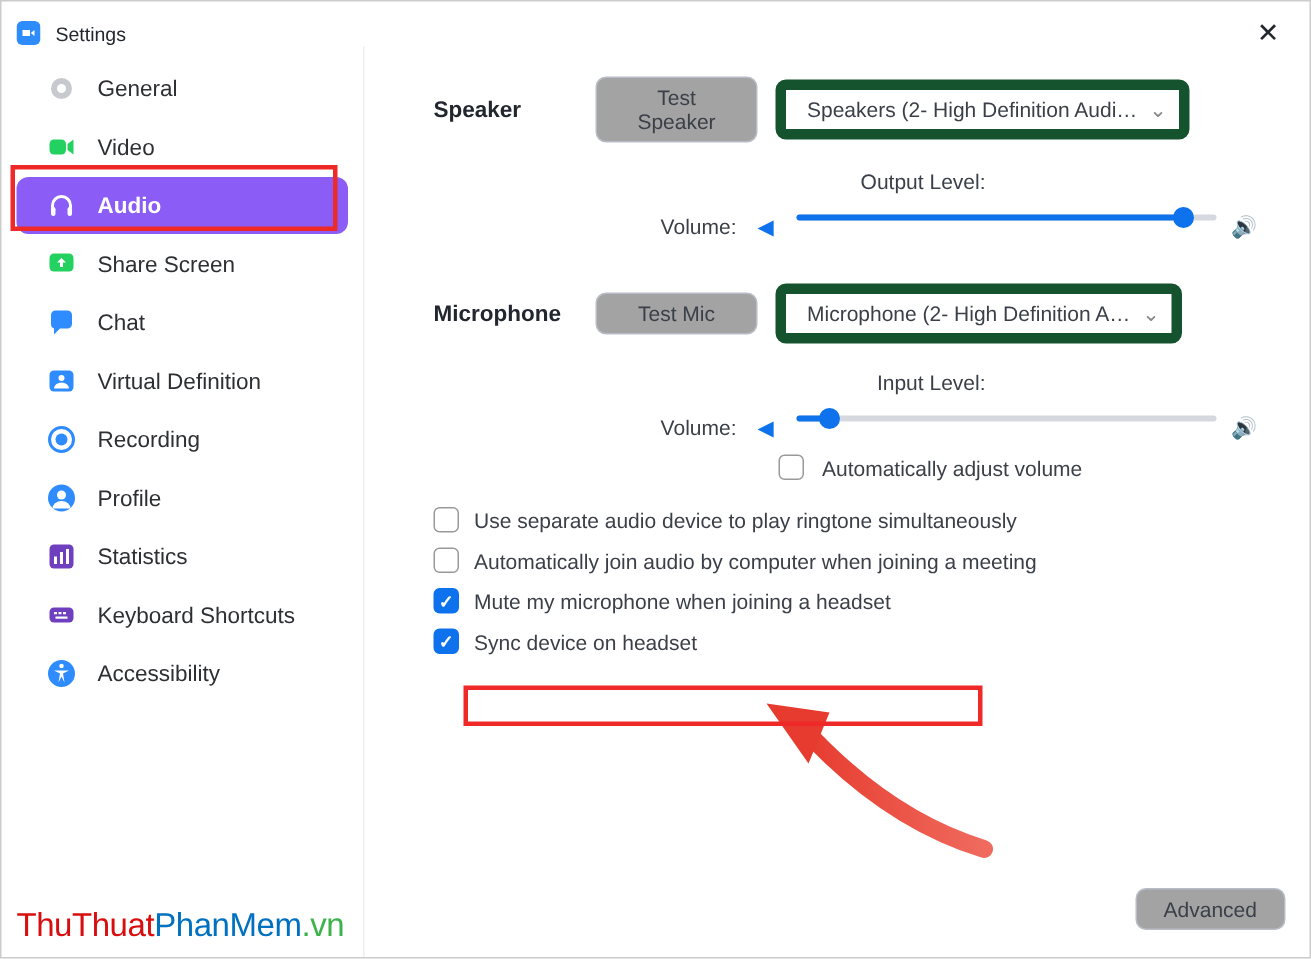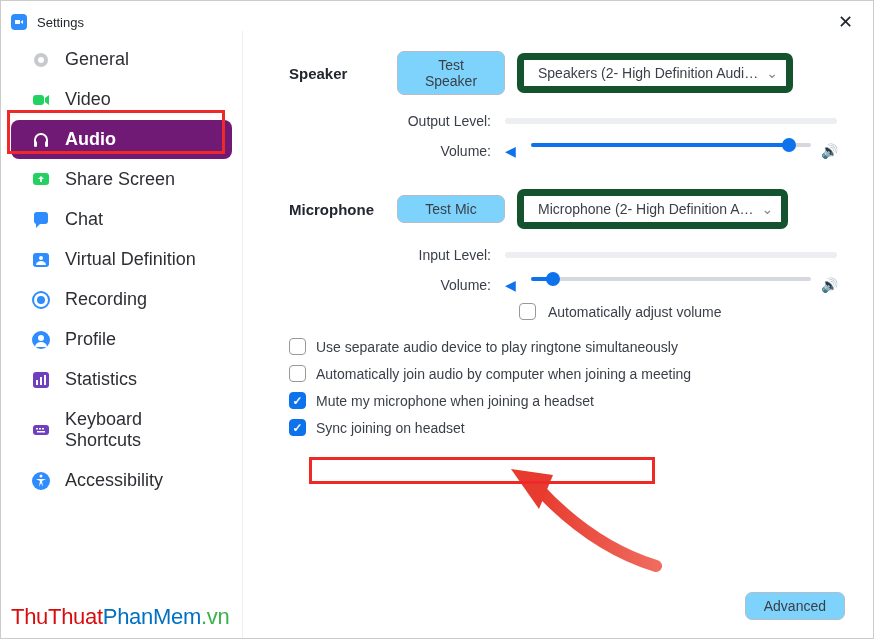--- a/index.html
+++ b/index.html
@@ -7,55 +7,55 @@
 
 
 .titlebar { display: flex; align-items: center; justify-content: space-between; padding: 16px 12px 4px 8px; height: 30px; }
 .titlebar-left { display: flex; align-items: center; gap: 8px; }
 .titlebar-title { font-size: 13px; }
 .close-x { font-size: 18px; font-weight: 300; cursor: pointer; padding: 2px 8px; }
 
 
 .main { display: flex; height: calc(100% - 30px); }
 .sidebar { width: 242px; padding: 8px 0; border-right: 1px solid #eee; }
-.sidebar-item { display: flex; align-items: center; gap: 14px; padding: 9px 14px 9px 20px; cursor: pointer; font-size: 18px; color: #2d2f33; border-radius: 8px; margin: 1px 10px; }
-.sidebar-item.selected { background: #701a75; color: #fff; font-weight: 600; }
+.sidebar-item { display: flex; align-items: center; gap: 14px; padding: 9px 14px 9px 20px; cursor: pointer; font-size: 15px; color: #2d2f33; border-radius: 8px; margin: 1px 10px; }
+.sidebar-item.selected { background: #8b5cf6; color: #fff; font-weight: 600; }
 .sidebar-icon { width: 20px; height: 20px; display: flex; align-items: center; justify-content: center; flex-shrink: 0; }
 .highlight-box { border: 3px solid #ef2828; position: absolute; z-index: 5; pointer-events: none; }
 .hb-sidebar { left: 6px; top: 109px; width: 218px; height: 44px; }
 .hb-mute { left: 308px; top: 456px; width: 346px; height: 27px; }
 
 .content { flex: 1; padding: 20px 36px 16px 46px; position: relative; overflow: hidden; }
 .section-row { display: flex; align-items: center; margin-bottom: 18px; }
 .section-label { width: 108px; font-weight: 700; font-size: 15px; }
-.btn { border: 1px solid #b7bcc6; background: #7dd3fc; border-radius: 7px; padding: 5px 18px; font-size: 14px; cursor: pointer; color: #3a3f48; }
+.btn { border: 1px solid #b7bcc6; background: #a3a3a3; border-radius: 7px; padding: 5px 18px; font-size: 14px; cursor: pointer; color: #3a3f48; }
 .select { border: 7px solid #14532d; border-radius: 7px; padding: 5px 8px 5px 14px; font-size: 14px; display: flex; align-items: center; justify-content: space-between; min-width: 254px; cursor: pointer; color: #3a3f48; }
 .select .chev { color: #888; margin-left: 8px; }
 .btn-test { width: 108px; text-align: center; margin-right: 12px; }
 
-.level-row { display: flex; align-items: center; margin: 14px 0; }
+.level-row { display: flex; align-items: center; margin: 14px 0; flex-direction: column; }
 .level-label { width: 216px; text-align: right; padding-right: 14px; font-size: 14px; color: #3a3f48; }
 .level-bar { flex: 1; height: 6px; background: #eceef2; border-radius: 3px; }
 
 .vol-row { display: flex; align-items: flex-start; margin: 14px 0 8px 0; }
 .vol-label { width: 216px; text-align: right; padding-right: 14px; font-size: 14px; color: #3a3f48; }
 .vol-icon { width: 16px; color: #0e72ed; font-size: 14px; }
 .vol-icon.muted { color: #8a8f99; }
 .slider { flex: 1; margin: 0 10px; height: 4px; background: #d5d8de; border-radius: 2px; position: relative; }
 .slider .fill { position: absolute; left: 0; top: 0; bottom: 0; background: #0e72ed; border-radius: 2px; }
 .slider .thumb { position: absolute; top: 50%; width: 14px; height: 14px; background: #0e72ed; border-radius: 50%; transform: translate(-50%, -50%); }
 
 .checkbox-row { display: flex; align-items: center; margin: 10px 0; gap: 10px; font-size: 14px; color: #3a3f48; }
 .cb { width: 17px; height: 17px; border: 1.5px solid #999; border-radius: 4px; display: flex; align-items: center; justify-content: center; cursor: pointer; flex-shrink: 0; }
 .cb.checked { background: #0e72ed; border-color: #0e72ed; color: #fff; }
 .cb.checked::after { content: "✓"; font-size: 12px; font-weight: 700; }
 .auto-adjust { margin-left: 230px; gap: 12px; }
 .checkbox-group { margin-top: 18px; }
 
-.advanced-btn { position: absolute; right: 28px; bottom: 18px; text-align: center; }
+.advanced-btn { position: absolute; right: 16px; bottom: 18px; text-align: center; }
 
 
 .arrow-svg { position: absolute; left: 490px; top: 450px; width: 200px; height: 130px; z-index: 4; pointer-events: none; }
 
 
 .watermark { position: absolute; left: 10px; bottom: 8px; font-size: 22px; font-weight: 400; font-family: Arial, sans-serif; letter-spacing: -0.3px; text-shadow: 0 0 3px #fff, 0 0 3px #fff; text-align: right; }
 .wm1 { color: #d80e0e; }
 .wm2 { color: #0070c0; }
 .wm3 { color: #3bb24a; }
 
@@ -248,21 +248,21 @@
       <div class="checkbox-row">
         <span class="cb"></span>
         <span>Automatically join audio by computer when joining a meeting</span>
       </div>
       <div class="checkbox-row">
         <span class="cb checked"></span>
         <span>Mute my microphone when joining a headset</span>
       </div>
       <div class="checkbox-row">
         <span class="cb checked"></span>
-        <span>Sync joining on headset</span>
+        <span>Sync device on headset</span>
       </div>
     </div>
 
     <button class="btn advanced-btn">Advanced</button>
   </div>
 </div>
 
 <div class="highlight-box hb-sidebar"></div>
 <div class="highlight-box hb-mute"></div>
 

